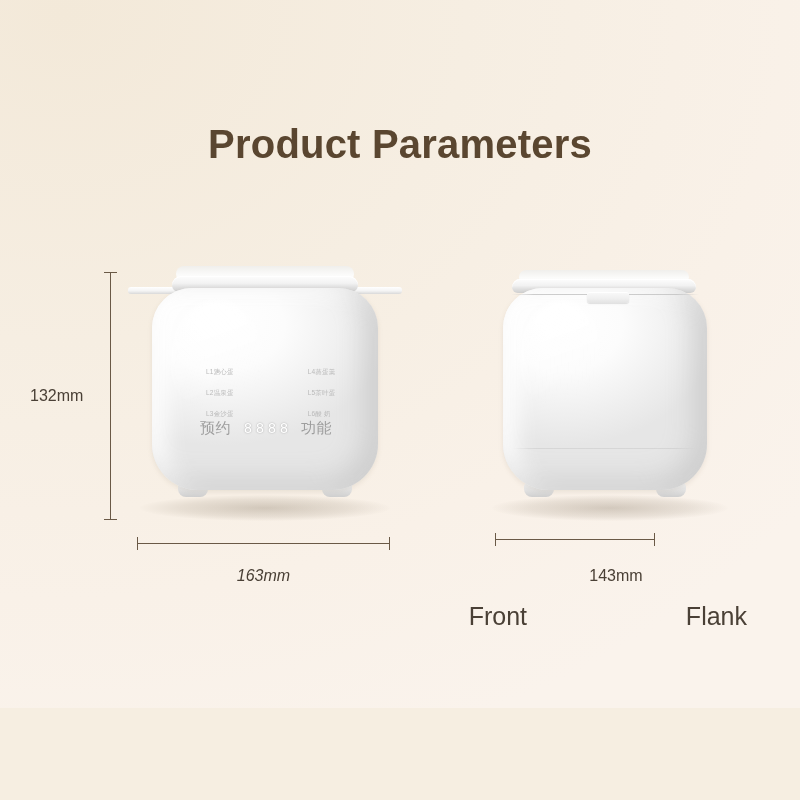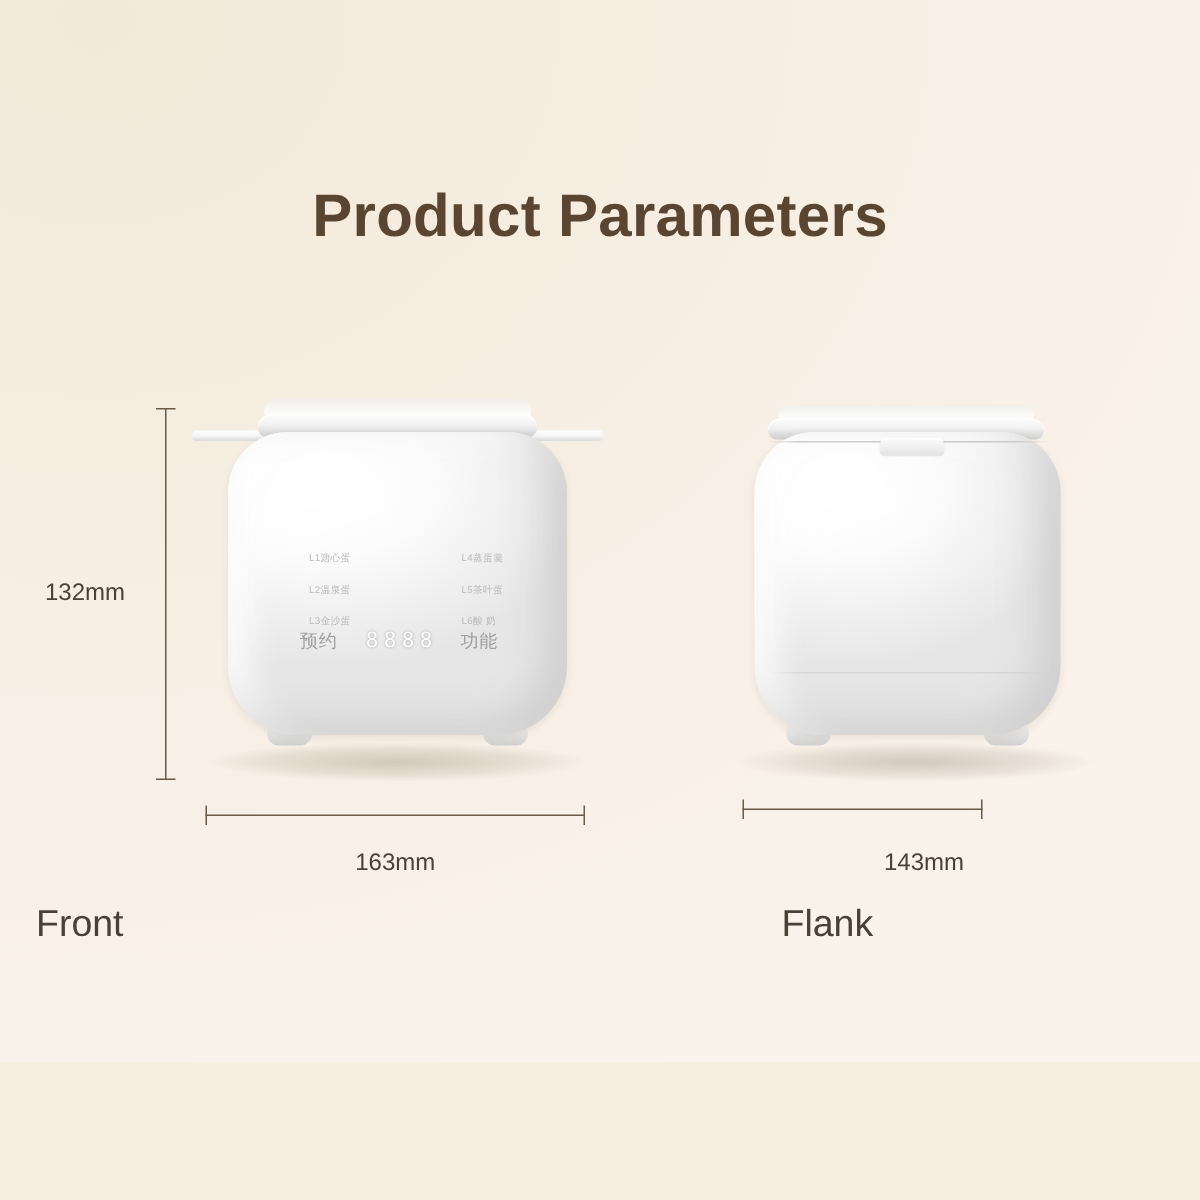--- a/index.html
+++ b/index.html
@@ -31,24 +31,23 @@
   .vcap{height:1px;width:13px;left:-6px;}
   .hcap{width:1px;height:13px;top:-6px;}
 
   .dimlabel{
     position:absolute;color:#4A4036;font-size:16px;
     white-space:nowrap;
   }
 
   
   .caption{
-    position:absolute;text-align:left;
+    position:absolute;text-align:right;
     font-size:25px;color:#4A4036;
     white-space:nowrap;
-    margin-left:24px;
   }
 
   
   .unit{position:absolute;}
   .shadow{
     position:absolute;border-radius:50%;
     background:radial-gradient(ellipse at 50% 50%, rgba(120,105,85,.30) 0%, rgba(120,105,85,.13) 48%, rgba(120,105,85,0) 72%);
   }
 
   
@@ -91,21 +90,21 @@
 
   
   .panel{position:absolute;}
   .modes{position:absolute;display:flex;gap:74px;}
   .modecol{display:flex;flex-direction:column;gap:12px;}
   .mode{
     font-size:6.5px;color:#B9B9B9;white-space:nowrap;
     letter-spacing:.2px;
   }
   .ctlrow{position:absolute;display:flex;align-items:center;}
-  .ctl{font-size:12px;color:#9E9E9E;letter-spacing:.5px;}
+  .ctl{font-size:15px;color:#9E9E9E;letter-spacing:.5px;}
   .display{display:flex;gap:3px;}
   .digit{
     width:9px;height:15px;
     font-size:14px;line-height:15px;
     color:#FFFFFF;
     text-shadow:0 0 2px rgba(190,190,190,.95), 0 0 1px rgba(160,160,160,.8);
     font-family:"DejaVu Sans Mono", monospace;
     text-align:center;
   }
 
@@ -176,21 +175,21 @@
           </span>
           <span class="ctl">功能</span>
         </div>
       </div>
     </div>
 
     <div class="dimline hline" style="left:137px;top:543px;width:253px;">
       <span class="cap hcap" style="left:0;"></span>
       <span class="cap hcap" style="left:252px;"></span>
     </div>
-    <div class="dimlabel" style="left:0;top:567px;width:527px;text-align:center;">163mm</div>
+    <div class="dimlabel" style="left:0;top:567px;width:527px;text-align:center;font-style:italic;">163mm</div>
 
     <div class="caption" style="left:0;top:602px;width:527px;">Front</div>
   </div>
 
   <div>
 
     <div class="shadow" style="left:492px;top:495px;width:236px;height:26px;"></div>
 
     <div class="unit">
 

